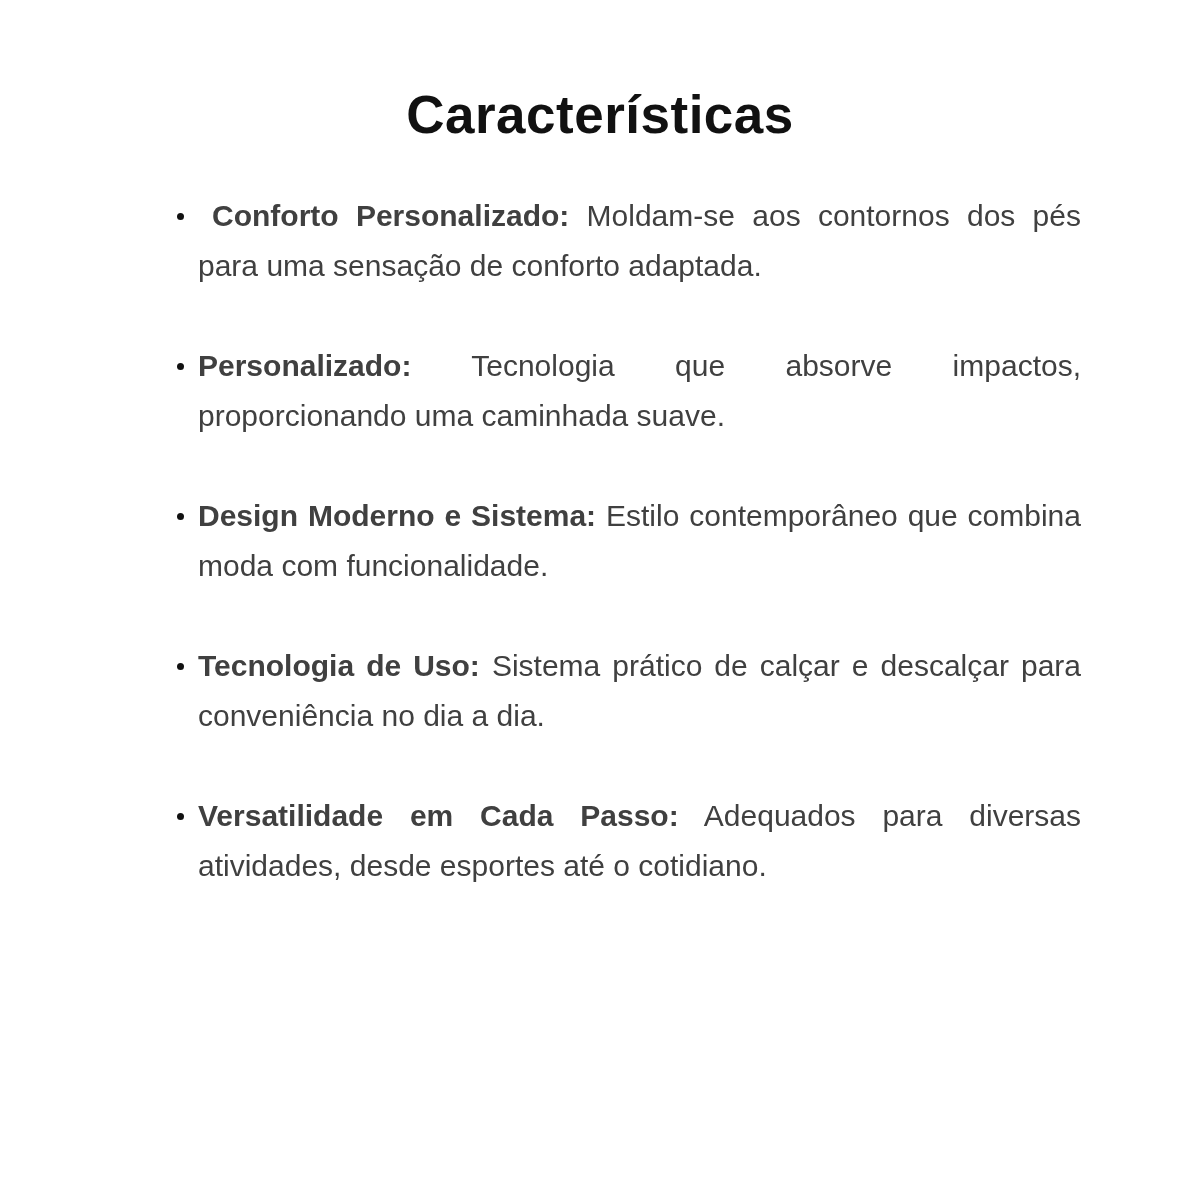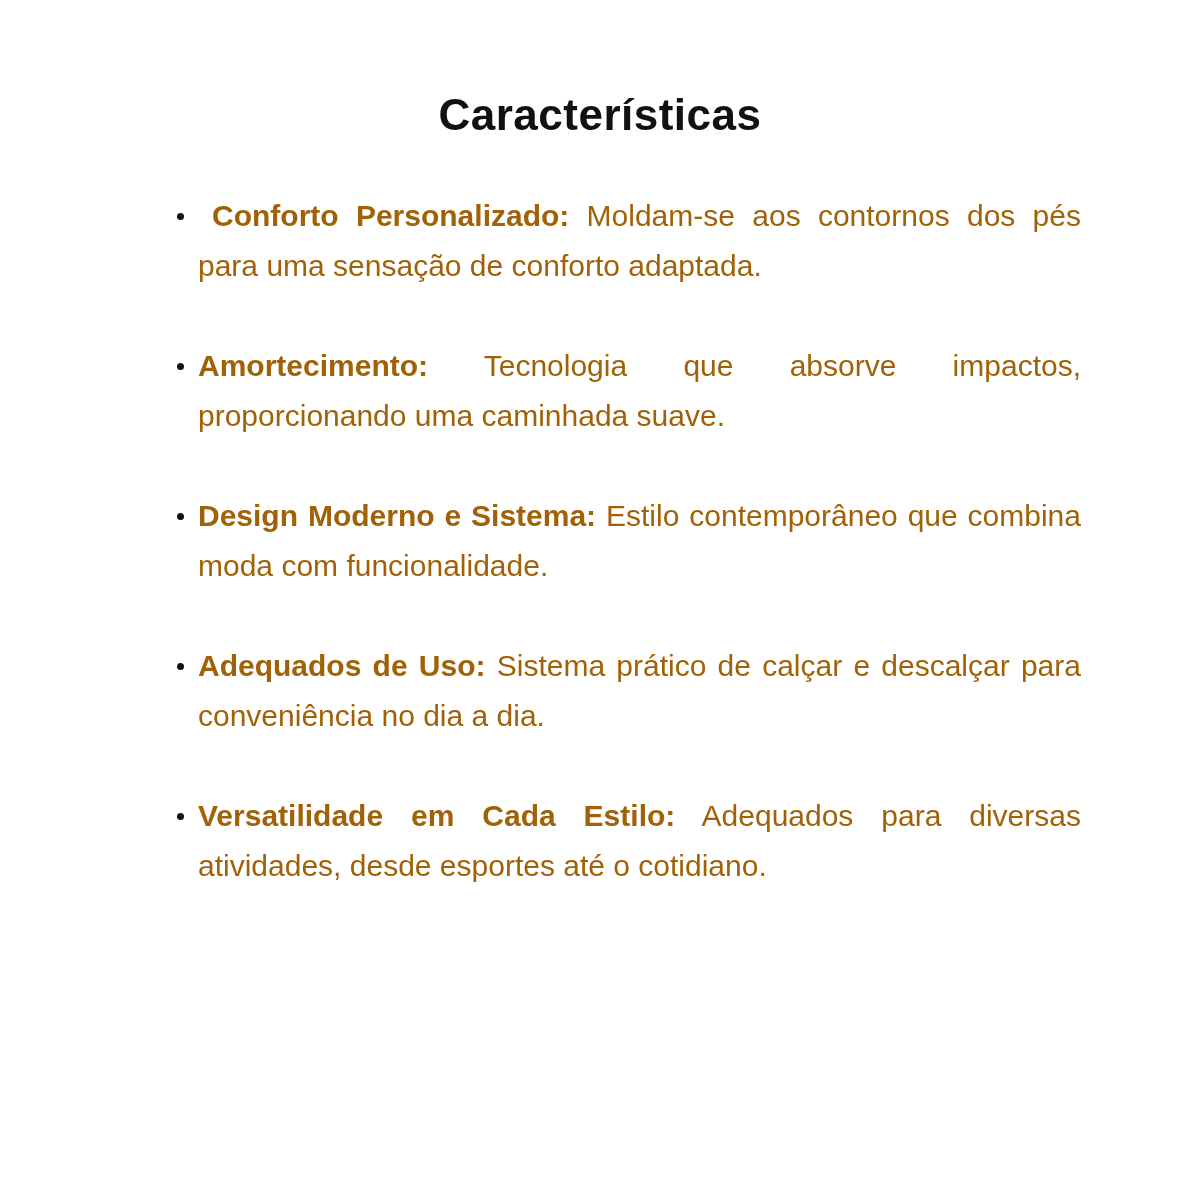--- a/index.html
+++ b/index.html
@@ -10,40 +10,40 @@
     width: 1200px;
     height: 1200px;
     background: #ffffff;
     color: #111111;
     font-family: "Liberation Sans", sans-serif;
     overflow: hidden;
   }
   .page-title {
     margin: 84px 0 0 0;
     text-align: center;
-    font-size: 44px;
+    font-size: 53px;
     line-height: 62px;
     font-weight: 700;
     color: #111111;
     letter-spacing: 0.5px;
   }
   .feature-list {
     list-style: none;
     margin: 45px 0 0 198px;
     padding: 0;
     width: 883px;
   }
   .feature-item {
     position: relative;
     font-size: 30px;
     line-height: 50px;
     text-align: justify;
     text-justify: inter-word;
     margin: 0 0 50px 0;
-    color: #a16207;
+    color: #404040;
   }
   .feature-item::before {
     content: "";
     position: absolute;
     left: -21px;
     top: 22px;
     width: 7px;
     height: 7px;
     border-radius: 50%;
     background: #111111;
@@ -59,28 +59,28 @@
 <body>
 
 <h1 class="page-title">Características</h1>
 
 <ul class="feature-list">
   <li class="feature-item">
     <span class="feature-label">Conforto Personalizado:</span>
     <span class="feature-text">Moldam-se aos contornos dos pés para uma sensação de conforto adaptada.</span>
   </li>
   <li class="feature-item">
-    <span class="feature-label">Amortecimento:</span>
+    <span class="feature-label">Personalizado:</span>
     <span class="feature-text">Tecnologia que absorve impactos, proporcionando uma caminhada suave.</span>
   </li>
   <li class="feature-item">
     <span class="feature-label">Design Moderno e Sistema:</span>
     <span class="feature-text">Estilo contemporâneo que combina moda com funcionalidade.</span>
   </li>
   <li class="feature-item">
-    <span class="feature-label">Adequados de Uso:</span>
+    <span class="feature-label">Tecnologia de Uso:</span>
     <span class="feature-text">Sistema prático de calçar e descalçar para conveniência no dia a dia.</span>
   </li>
   <li class="feature-item">
-    <span class="feature-label">Versatilidade em Cada Estilo:</span>
+    <span class="feature-label">Versatilidade em Cada Passo:</span>
     <span class="feature-text">Adequados para diversas atividades, desde esportes até o cotidiano.</span>
   </li>
 </ul>
 
 </body></html>

